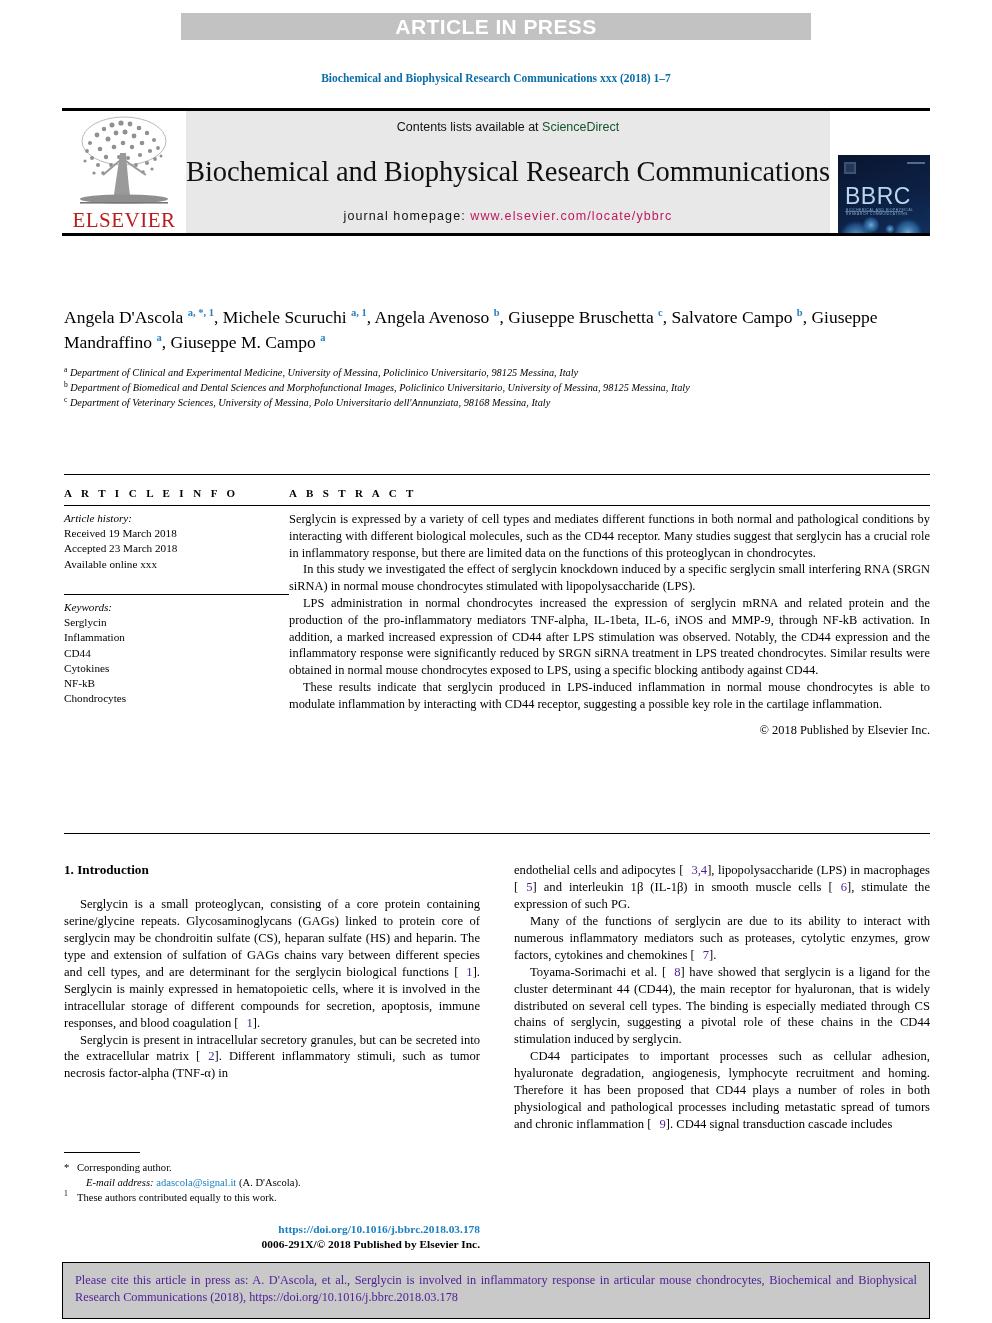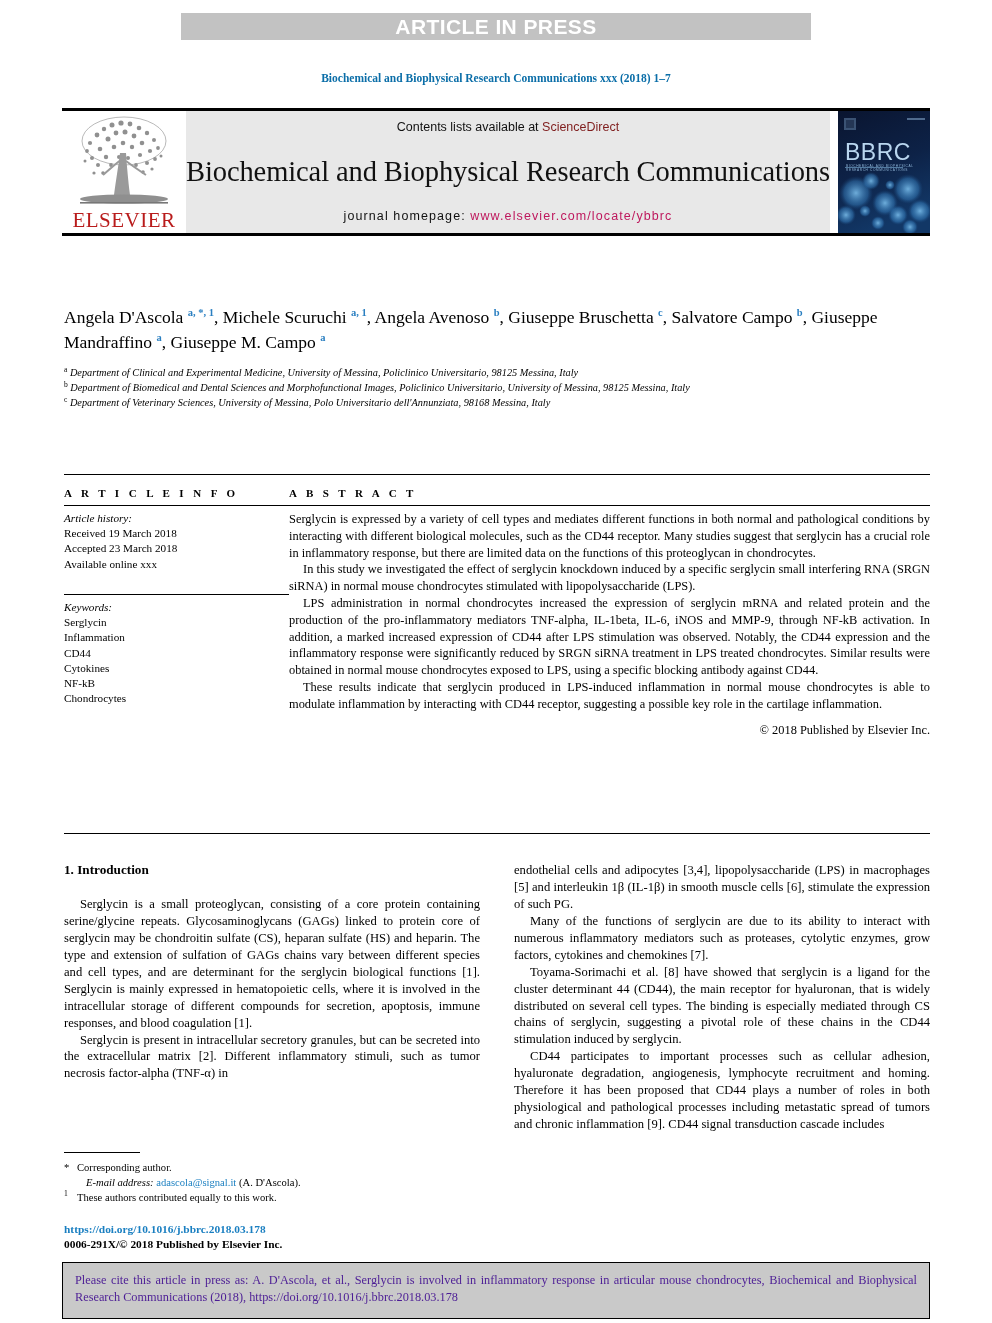--- a/index.html
+++ b/index.html
@@ -95,21 +95,21 @@
     justify-content: space-between;
     padding: 9px 0 10px 0;
     box-sizing: border-box;
   }
   .contents-line {
     font-family: "Liberation Sans", sans-serif;
     font-size: 12.5px;
     color: #111;
   }
   .contents-line .sd {
-    color: #7f1d1d;
+    color: #14532d;
   }
   .journal-name {
     font-family: "Liberation Serif", serif;
     font-size: 28.5px;
     color: #111;
     letter-spacing: -0.1px;
     white-space: nowrap;
   }
   .homepage-line {
     font-family: "Liberation Sans", sans-serif;
@@ -118,20 +118,21 @@
     letter-spacing: 1.1px;
   }
   .homepage-line .url { color: #be185d; }
   .cover-thumb {
     width: 92px;
     flex: 0 0 92px;
     margin-left: 8px;
     position: relative;
     overflow: hidden;
     background: #050d1e;
+    margin-top: 44px;
   }
   .cover-thumb .cov-title {
     position: absolute;
     left: 7px;
     top: 28px;
     font-family: "Liberation Sans", sans-serif;
     font-size: 23px;
     letter-spacing: 0.5px;
     color: #b9d6ef;
     font-weight: 300;
@@ -287,21 +288,21 @@
     margin: 0 0 18px 0;
   }
   .bpara {
     font-size: 12.6px;
     line-height: 1.345;
     text-align: justify;
     margin: 0;
     text-indent: 16px;
     hyphens: auto;
   }
-  .bpara .ref { color: #000000; }
+  .bpara .ref { color: #4c1d95; margin-left: 8px; }
 
   
   .footnotes {
     position: absolute;
     left: 64px;
     top: 1152px;
     width: 416px;
   }
   .fn-rule {
     border-top: 1px solid #000;
@@ -325,20 +326,21 @@
   }
   .fn-email { padding-left: 22px; font-size: 10.6px; line-height:1.42; }
   .fn-email i { font-style: italic; }
   .fn-email .mail { color: #1a7fc1; }
 
   .doi-block {
     position: absolute;
     left: 64px;
     top: 1222px;
     width: 416px;
+    text-align: right;
   }
   .doi-link {
     color: #1a7fc1;
     font-size: 11.4px;
     line-height: 1.35;
     font-weight: bold;
   }
   .issn-line {
     font-size: 11.4px;
     line-height: 1.35;

